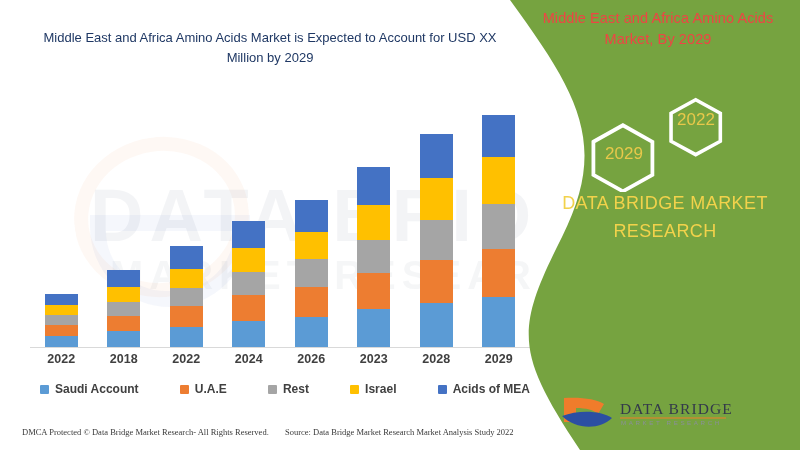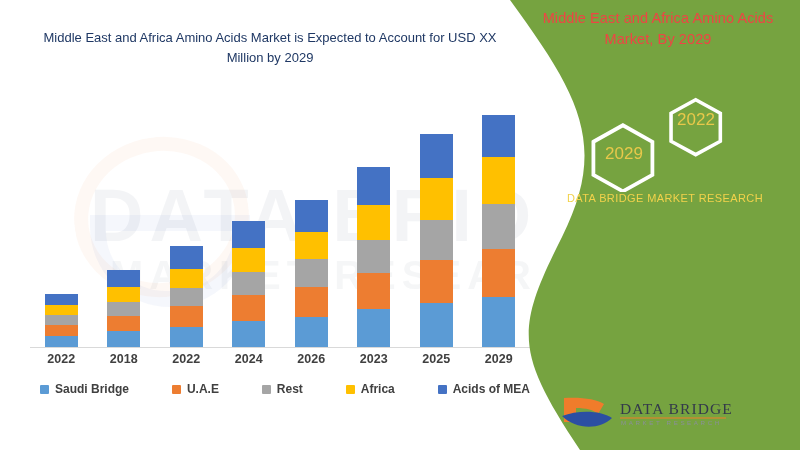--- a/index.html
+++ b/index.html
@@ -18,21 +18,21 @@
 
   .panel-title{
     position:absolute;top:8px;left:24px;width:248px;
     text-align:center;color:#ef4444;font-size:14.5px;line-height:1.45;
     font-weight:400;letter-spacing:.1px;
   }
   .hex-wrap{position:absolute;top:92px;left:60px;width:200px;height:100px;}
   .hex-wrap svg{width:200px;height:100px;display:block;}
   .panel-brand{
     position:absolute;top:190px;left:30px;width:250px;text-align:center;
-    color:#F2D24B;font-size:11px;line-height:1.55;letter-spacing:.4px;
+    color:#F2D24B;font-size:18px;line-height:1.55;letter-spacing:.4px;
   }
 
   
   .logo{position:absolute;left:560px;top:392px;width:180px;height:44px;}
   .logo svg{display:block;}
 
   
   .chart-title{
     position:absolute;top:28px;left:30px;width:480px;
     text-align:center;color:#1F3864;font-size:13px;line-height:1.55;
@@ -185,47 +185,51 @@
     <div class="axis-line"></div>
   </div>
 
   <div class="xlabels" id="xlabels">
       <div class="xlabel">2022</div>
       <div class="xlabel">2018</div>
       <div class="xlabel">2022</div>
       <div class="xlabel">2024</div>
       <div class="xlabel">2026</div>
       <div class="xlabel">2023</div>
-      <div class="xlabel">2025</div>
+      <div class="xlabel">2028</div>
       <div class="xlabel">2029</div>
     </div>
 
   <div class="legend" id="legend">
       <div class="legend-item">
         <span class="legend-swatch" style="background: rgb(91, 155, 213);"></span>
-        <span class="legend-label">Saudi Bridge</span>
+        <span class="legend-label">Saudi Account</span>
       </div>
       <div class="legend-item">
         <span class="legend-swatch" style="background: rgb(237, 125, 49);"></span>
         <span class="legend-label">U.A.E</span>
       </div>
       <div class="legend-item">
         <span class="legend-swatch" style="background: rgb(165, 165, 165);"></span>
         <span class="legend-label">Rest</span>
       </div>
       <div class="legend-item">
         <span class="legend-swatch" style="background: rgb(255, 192, 0);"></span>
-        <span class="legend-label">Africa</span>
+        <span class="legend-label">Israel</span>
       </div>
       <div class="legend-item">
         <span class="legend-swatch" style="background: rgb(68, 114, 196);"></span>
         <span class="legend-label">Acids of MEA</span>
       </div>
     </div>
 
+  <div class="footer">
+    <div class="footer-left">DMCA Protected © Data Bridge Market Research- All Rights Reserved.</div>
+    <div class="footer-right">Source: Data Bridge Market Research Market Analysis Study 2022</div>
+  </div>
 
   <div class="green-panel">
     <svg viewBox="0 0 290 450" xmlns="http://www.w3.org/2000/svg">
       <path id="panelPath" d="M 290 0 L 290 450 L 70 450 C 5 352 5 330 52 237 C 98 145 70 96 0 0 Z" fill="#76A340"></path>
     </svg>
     <div class="panel-content">
       <div class="panel-title">Middle East and Africa Amino Acids Market,  By 2029</div>
 
       <div class="hex-wrap">
         <svg viewBox="0 0 200 100" xmlns="http://www.w3.org/2000/svg">

